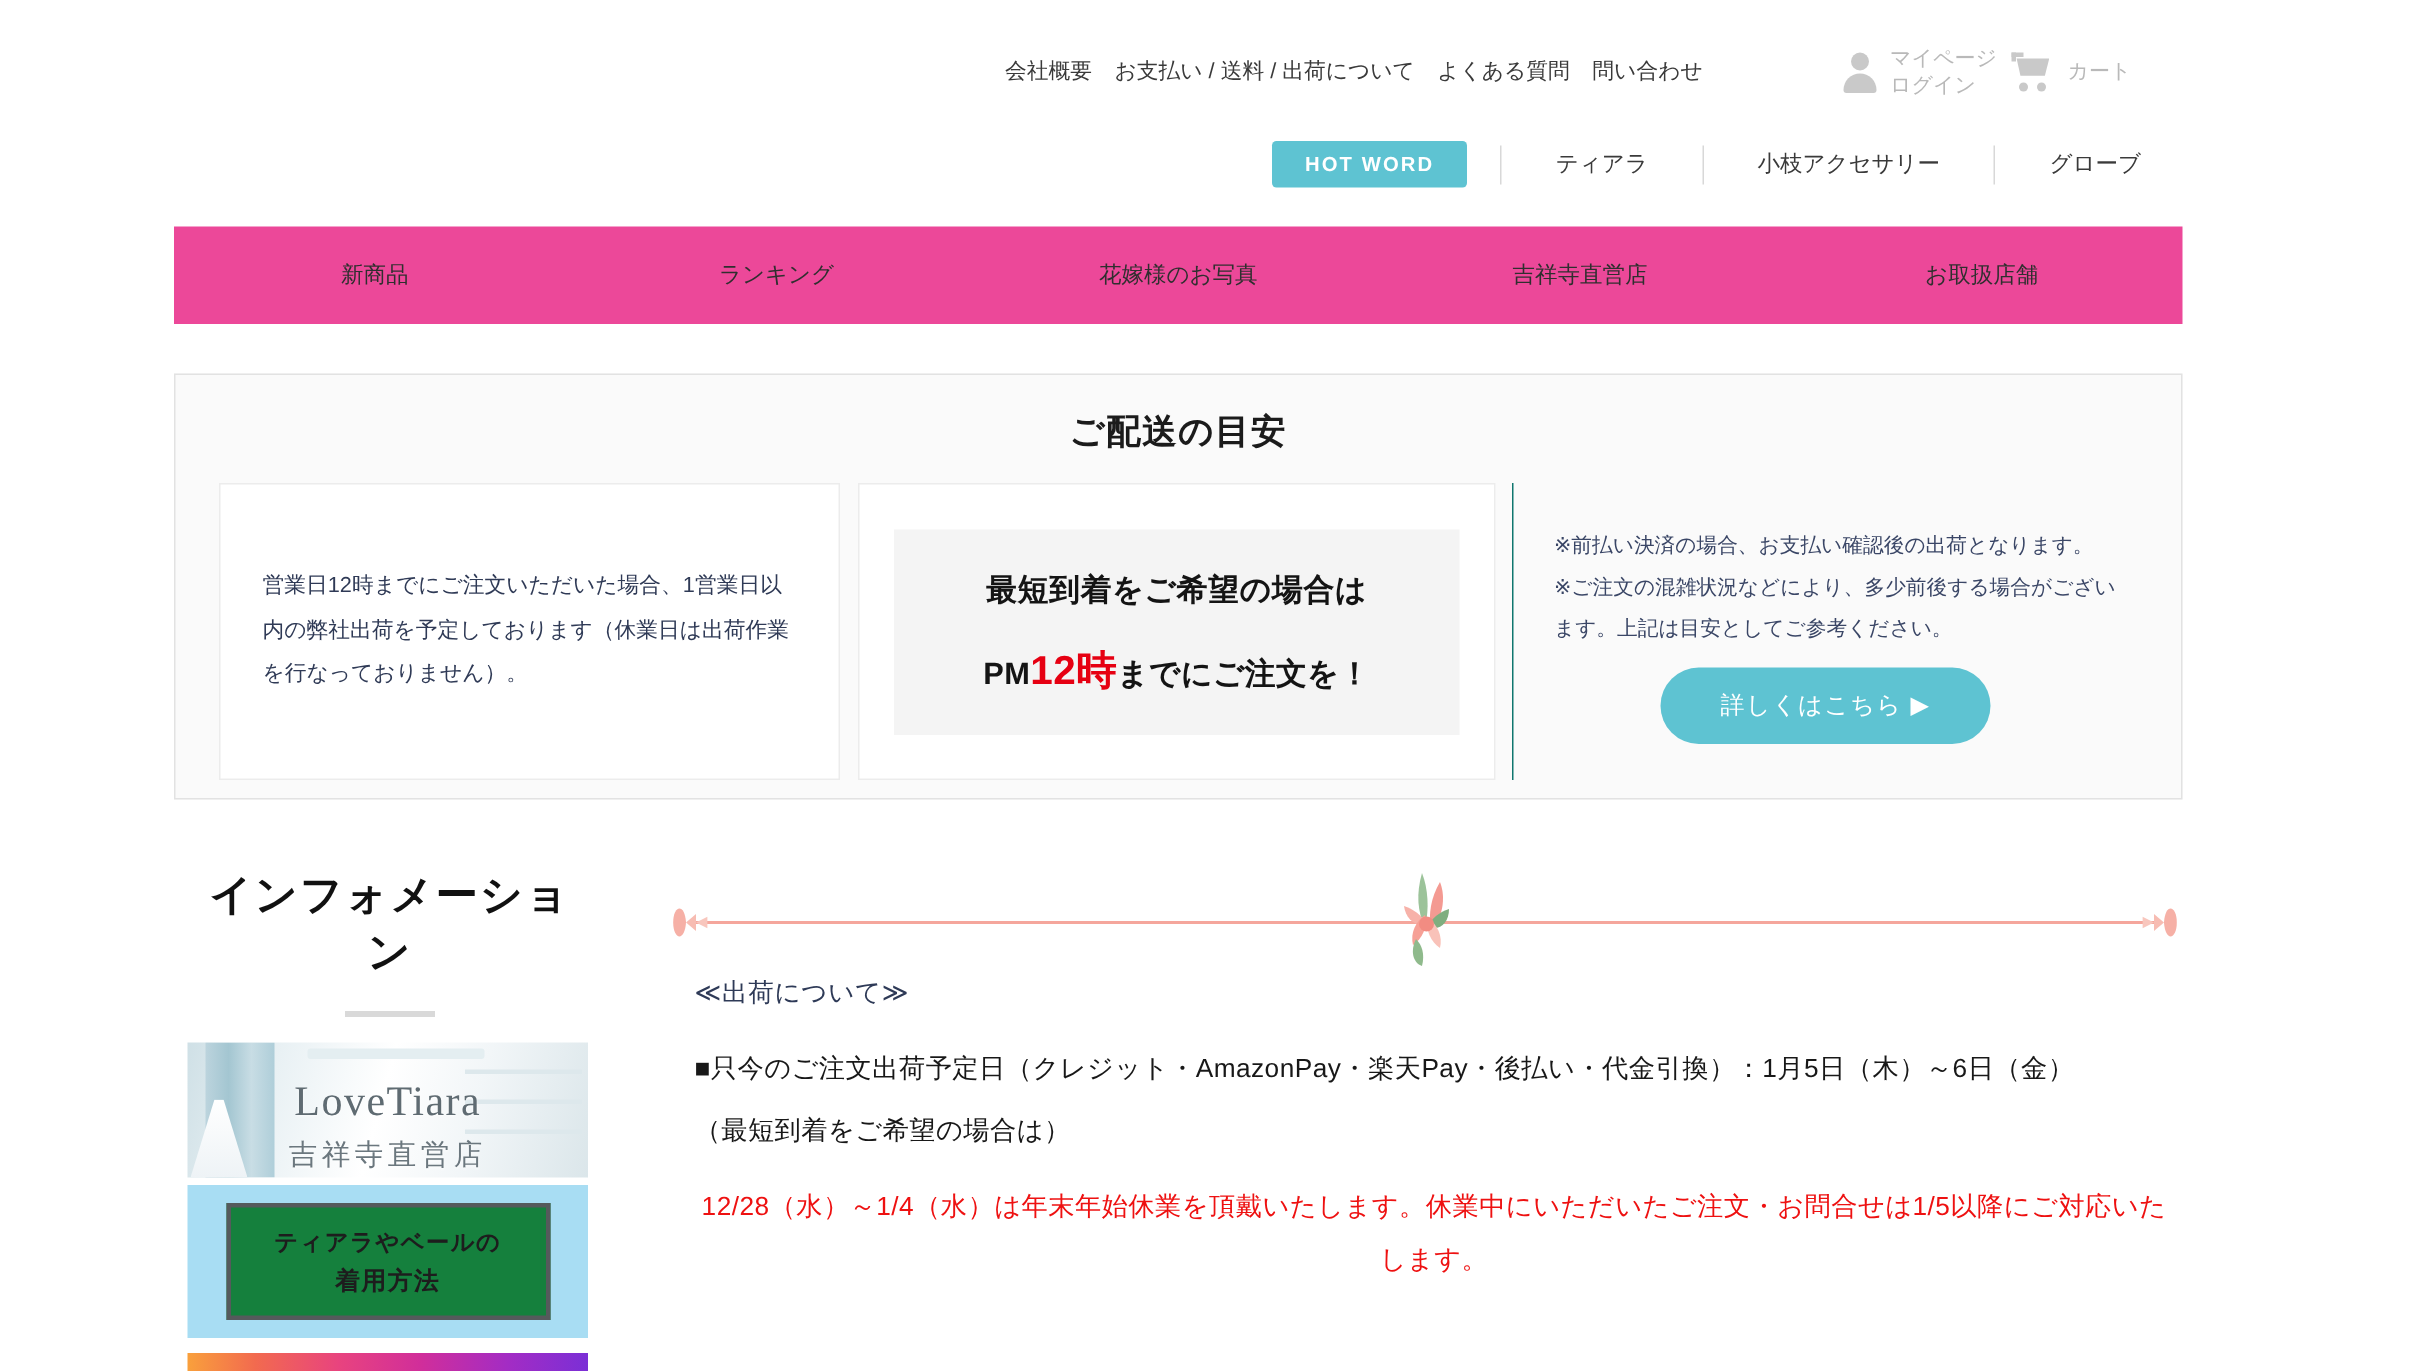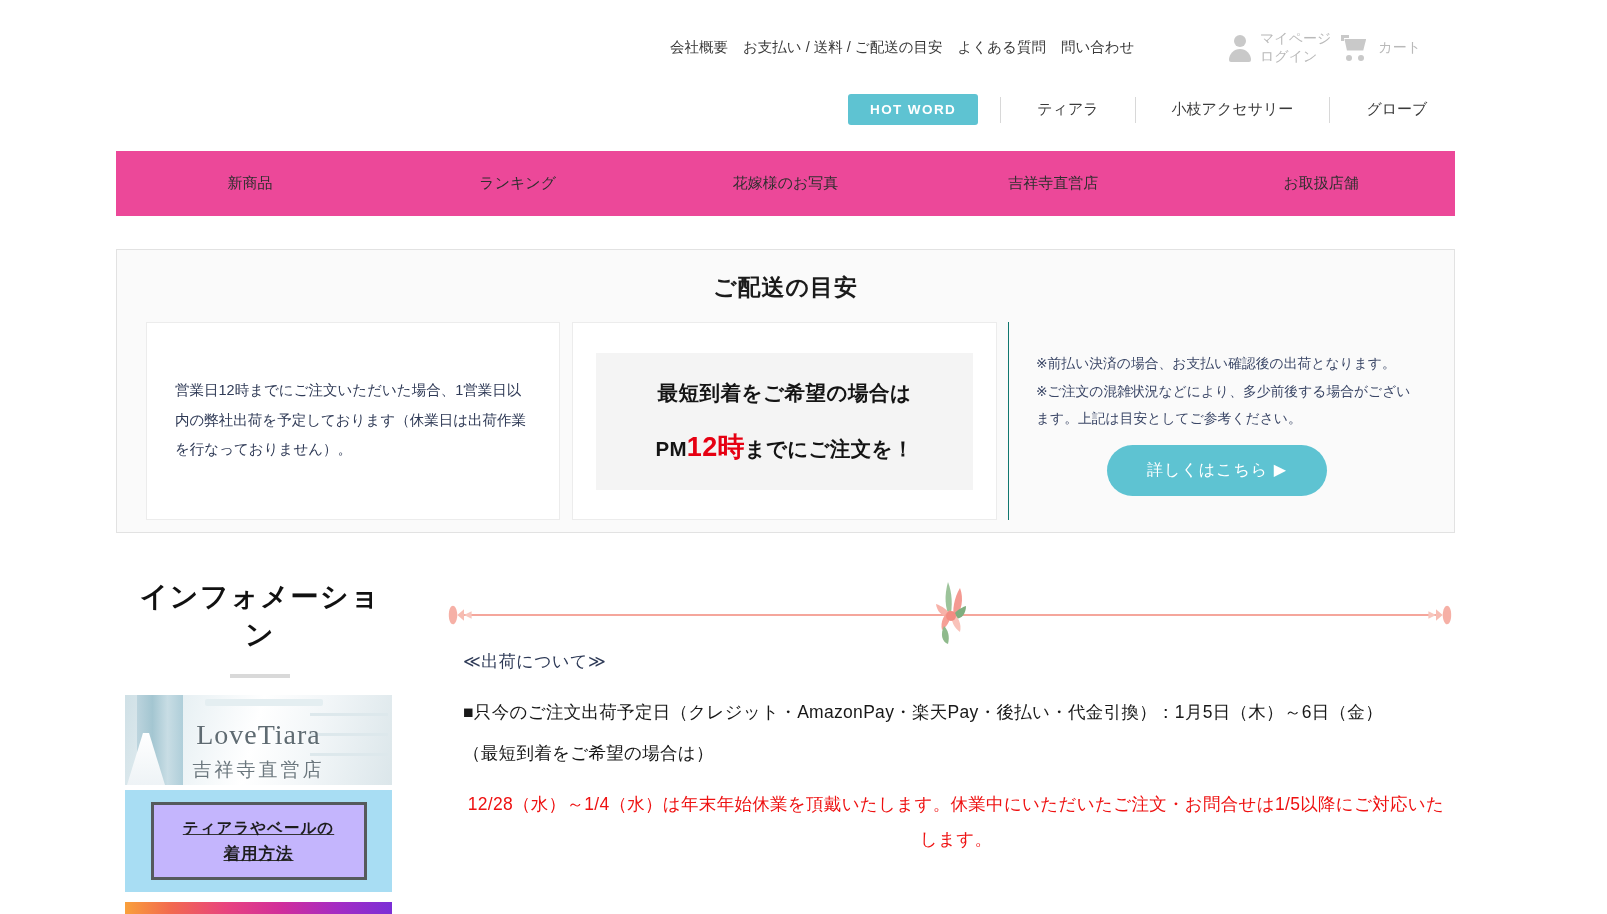--- a/index.html
+++ b/index.html
@@ -300,28 +300,27 @@
   .banner-howto {
     height: 102px;
     margin-top: 5px;
     background: #a8ddf3;
     display: flex;
     align-items: center;
     justify-content: center;
   }
   .howto-box {
     width: 216px; height: 78px;
-    background: #c4b5fd;
+    background: #15803d;
     border: 3px solid #555a5c;
     display: flex;
     flex-direction: column;
     align-items: center;
     justify-content: center;
     gap: 4px;
-    text-decoration: underline;
   }
   .howto-l1 { font-size: 15.5px; font-weight: bold; color: #1d1d1d; letter-spacing: 1px; }
   .howto-l2 { font-size: 16.5px; font-weight: bold; color: #1d1d1d; letter-spacing: 1px; }
 
   .banner-insta {
     height: 28px;
     margin-top: 10px;
     background: linear-gradient(90deg,
       #f9a03c 0%, #f26a4f 17%, #e8437f 38%, #d12e9a 58%, #a32cc4 80%, #7b2fd6 100%);
   }
@@ -369,21 +368,21 @@
 </head>
 <body>
 
 <div class="page">
 
   <div class="header">
 
 
     <div class="util-row">
       <span class="util-link">会社概要</span>
-      <span class="util-link">お支払い / 送料 / ご配送の目安</span>
+      <span class="util-link">お支払い / 送料 / 出荷について</span>
       <span class="util-link">よくある質問</span>
       <span class="util-link">問い合わせ</span>
     </div>
 
     <div class="acct-group">
       <div class="acct-item">
         <span class="icon-person"></span>
         <span class="acct-text">
           <span>マイページ</span><br>
           <span>ログイン</span>

